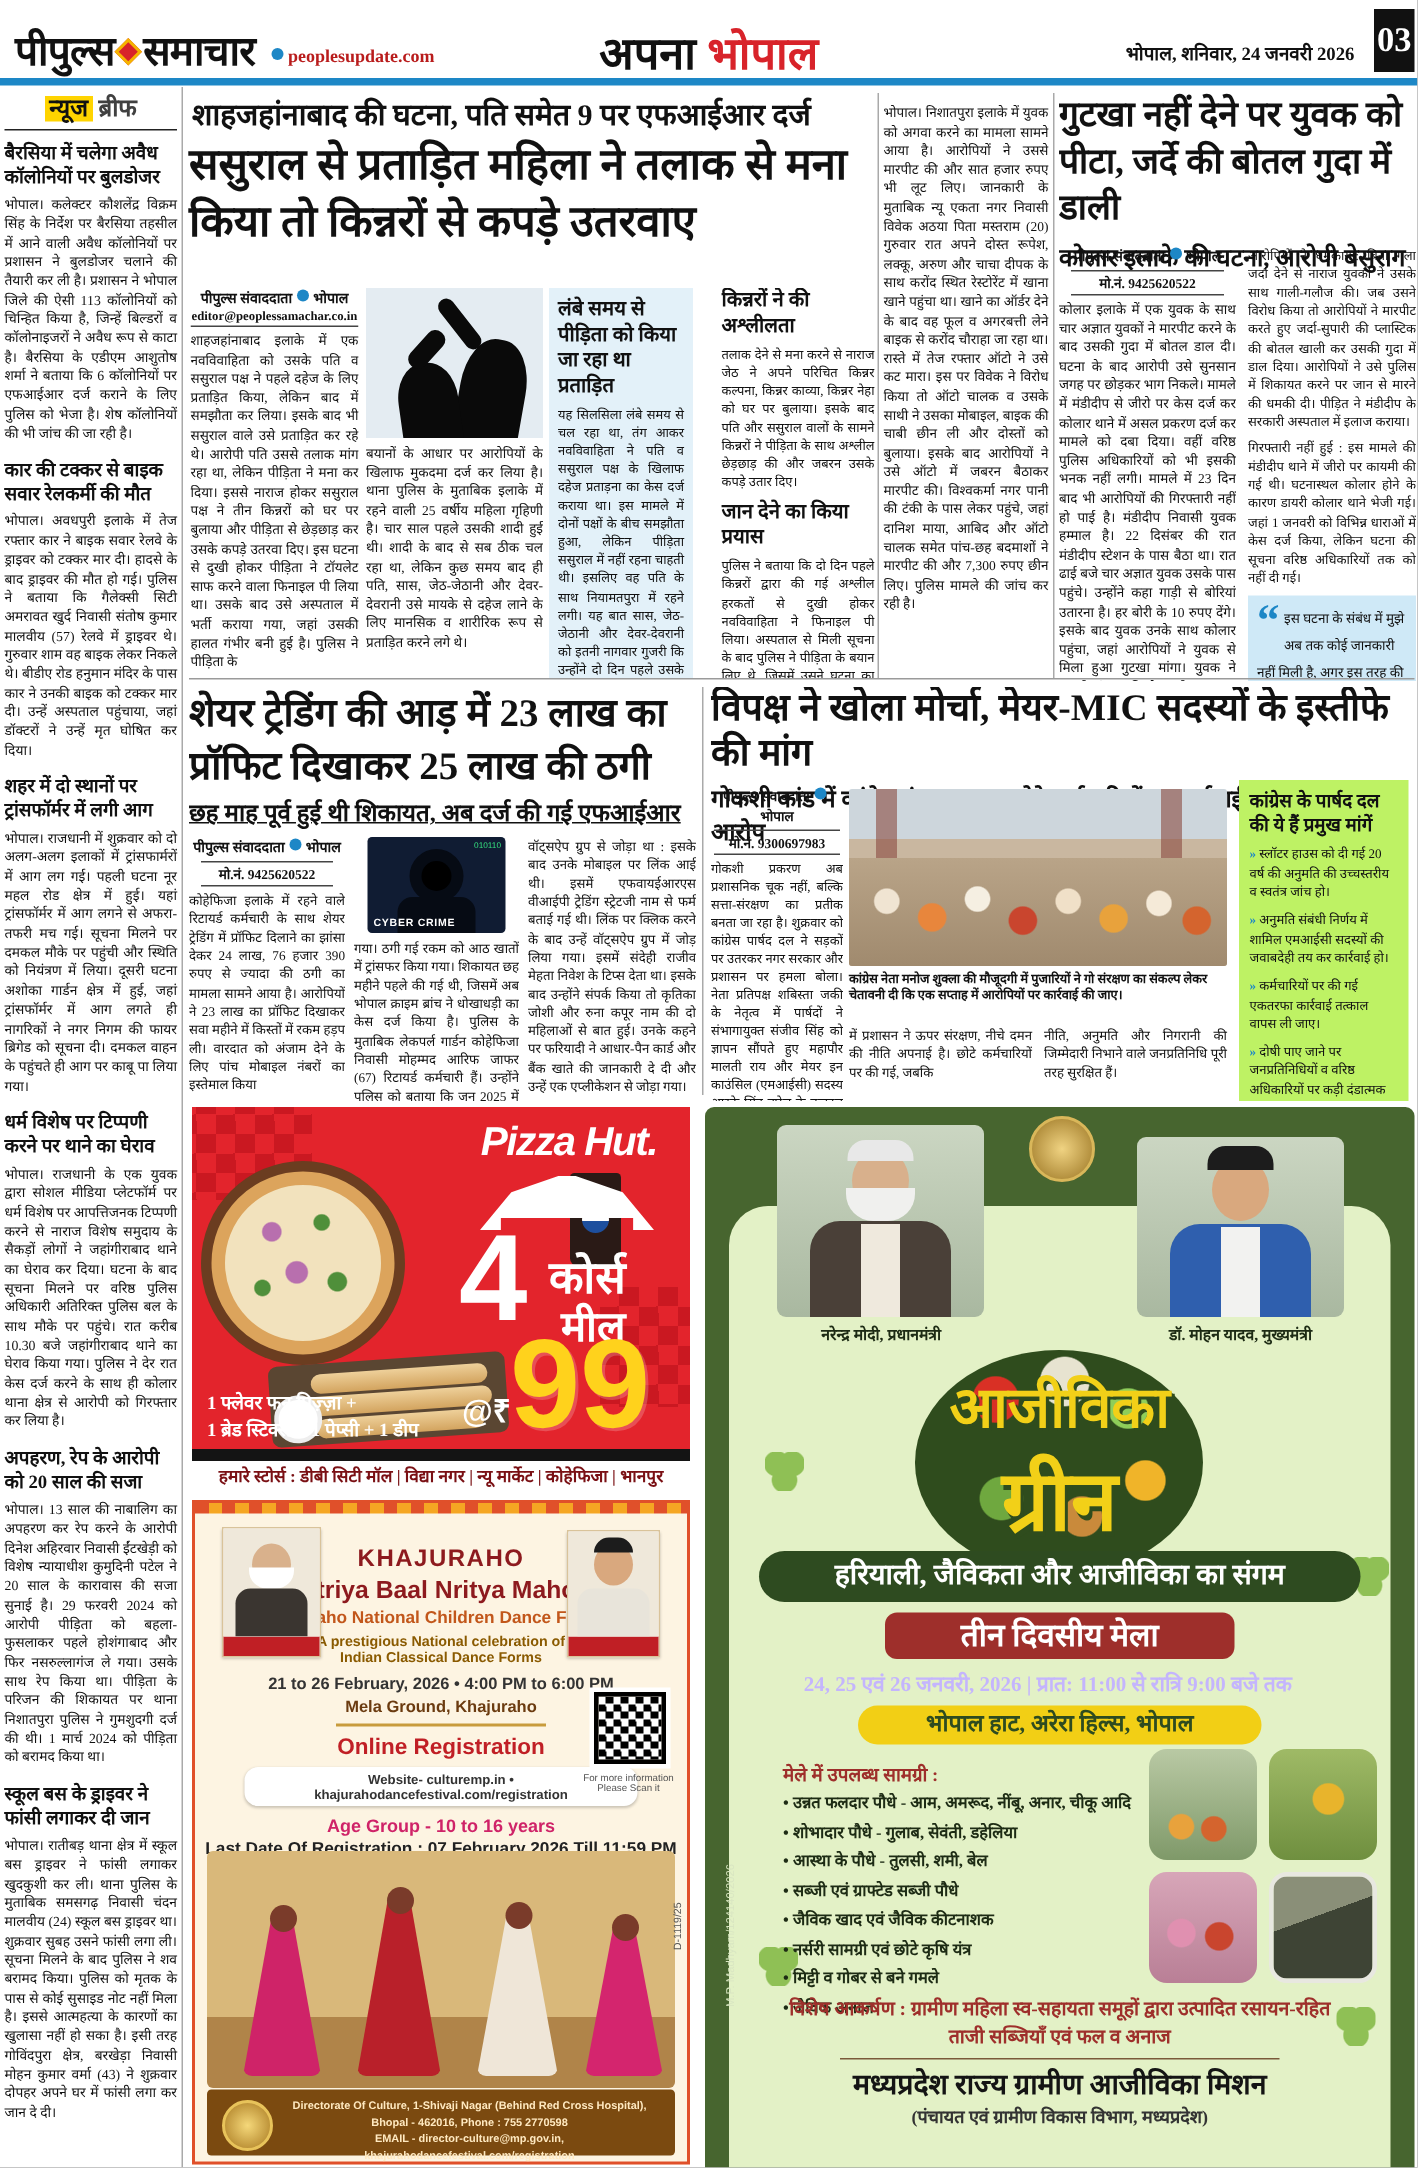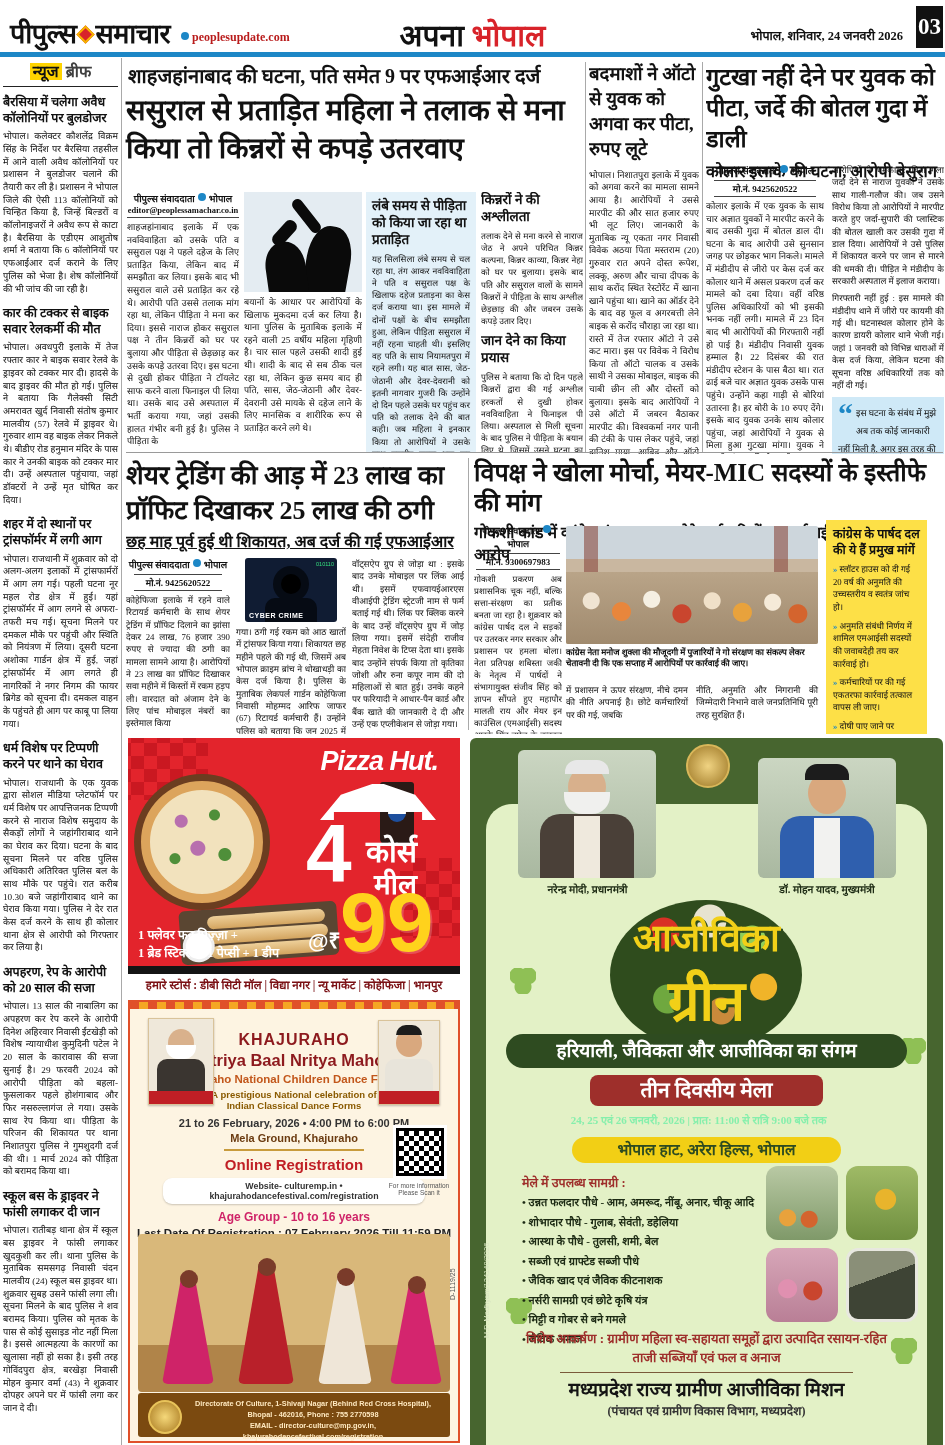--- a/index.html
+++ b/index.html
@@ -111,35 +111,34 @@
     </div>
     <div class="abs" style="left:244px;top:192px;width:118px;height:260px;overflow:hidden;">
       <div style="width:118px;height:100px;background:#e4ecf2;position:relative;overflow:hidden;">
         <div class="abs" style="right:12px;bottom:-8px;width:44px;height:74px;background:#0a0a0a;border-radius:45% 45% 0 0;transform:rotate(10deg);"></div>
         <div class="abs" style="right:50px;top:4px;width:11px;height:40px;background:#0a0a0a;border-radius:6px;transform:rotate(-38deg);"></div>
         <div class="abs" style="left:22px;bottom:-6px;width:40px;height:56px;background:#0a0a0a;border-radius:45% 45% 0 0;transform:rotate(-8deg);"></div>
         <div class="abs" style="left:34px;top:26px;width:13px;height:30px;background:#0a0a0a;border-radius:6px;transform:rotate(42deg);"></div>
       </div>
       <div class="bt j" style="margin-top:4px;">बयानों के आधार पर आरोपियों के खिलाफ मुकदमा दर्ज कर लिया है। थाना पुलिस के मुताबिक इलाके में रहने वाली 25 वर्षीय महिला गृहिणी है। चार साल पहले उसकी शादी हुई थी। शादी के बाद से सब ठीक चल रहा था, लेकिन कुछ समय बाद ही पति, सास, जेठ-जेठानी और देवर-देवरानी उसे मायके से दहेज लाने के लिए मानसिक व शारीरिक रूप से प्रताड़ित करने लगे थे।</div>
     </div>
-    <div class="abs bluebox" style="left:366px;top:192px;width:110px;height:260px;overflow:hidden;box-sizing:border-box;">
+    <div class="abs bluebox" style="left:366px;top:192px;width:96px;height:260px;overflow:hidden;box-sizing:border-box;">
       <div class="subhd">लंबे समय से पीड़िता को किया जा रहा था प्रताड़ित</div>
       <div class="j" style="font-size:8.6px;line-height:1.42;">यह सिलसिला लंबे समय से चल रहा था, तंग आकर नवविवाहिता ने पति व ससुराल पक्ष के खिलाफ दहेज प्रताड़ना का केस दर्ज कराया था। इस मामले में दोनों पक्षों के बीच समझौता हुआ, लेकिन पीड़िता ससुराल में नहीं रहना चाहती थी। इसलिए वह पति के साथ नियामतपुरा में रहने लगी। यह बात सास, जेठ-जेठानी और देवर-देवरानी को इतनी नागवार गुजरी कि उन्होंने दो दिन पहले उसके घर पहुंच कर पति को तलाक देने की बात कही। जब महिला ने इनकार किया तो आरोपियों ने उसके साथ मारपीट करना शुरू कर दिया।</div>
     </div>
     <div class="abs" style="left:481px;top:192px;width:102px;height:260px;overflow:hidden;">
       <div class="subhd">किन्नरों ने की अश्लीलता</div>
       <div class="j" style="font-size:8.6px;line-height:1.42;margin-bottom:6px;">तलाक देने से मना करने से नाराज जेठ ने अपने परिचित किन्नर कल्पना, किन्नर काव्या, किन्नर नेहा को घर पर बुलाया। इसके बाद पति और ससुराल वालों के सामने किन्नरों ने पीड़िता के साथ अश्लील छेड़छाड़ की और जबरन उसके कपड़े उतार दिए।</div>
       <div class="subhd">जान देने का किया प्रयास</div>
       <div class="j" style="font-size:8.6px;line-height:1.42;">पुलिस ने बताया कि दो दिन पहले किन्नरों द्वारा की गई अश्लील हरकतों से दुखी होकर नवविवाहिता ने फिनाइल पी लिया। अस्पताल से मिली सूचना के बाद पुलिस ने पीड़िता के बयान लिए थे, जिसमें उसने घटना का जिक्र किया था। इसके बाद पुलिस ने पति, सास, जेठ-जेठानी, देवर-देवरानी और तीनों किन्नरों के खिलाफ केस दर्ज किया है।</div>
     </div>
   </section>
   <div class="vline" style="left:585px;top:62px;height:390px;"></div>
 
   <section class="abs" style="left:589px;top:62px;width:110px;height:392px;overflow:hidden;">
-    <div class="b" style="font-size:18.5px;line-height:1.35;">बदमाशों ने ऑटो से युवक को अगवा कर पीटा, रुपए लूटे</div>
     <div class="bt j" style="margin-top:7px;">भोपाल। निशातपुरा इलाके में युवक को अगवा करने का मामला सामने आया है। आरोपियों ने उससे मारपीट की और सात हजार रुपए भी लूट लिए। जानकारी के मुताबिक न्यू एकता नगर निवासी विवेक अठया पिता मस्तराम (20) गुरुवार रात अपने दोस्त रूपेश, लक्कू, अरुण और चाचा दीपक के साथ करोंद स्थित रेस्टोरेंट में खाना खाने पहुंचा था। खाने का ऑर्डर देने के बाद वह फूल व अगरबत्ती लेने बाइक से करोंद चौराहा जा रहा था। रास्ते में तेज रफ्तार ऑटो ने उसे कट मारा। इस पर विवेक ने विरोध किया तो ऑटो चालक व उसके साथी ने उसका मोबाइल, बाइक की चाबी छीन ली और दोस्तों को बुलाया। इसके बाद आरोपियों ने उसे ऑटो में जबरन बैठाकर मारपीट की। विश्वकर्मा नगर पानी की टंकी के पास लेकर पहुंचे, जहां दानिश माया, आबिद और ऑटो चालक समेत पांच-छह बदमाशों ने मारपीट की और 7,300 रुपए छीन लिए। पुलिस मामले की जांच कर रही है।</div>
   </section>
   <div class="vline" style="left:702px;top:62px;height:390px;"></div>
 
   <section class="abs" style="left:706px;top:62px;width:238px;height:392px;overflow:hidden;">
     <div class="b" style="font-size:23.5px;line-height:1.32;">गुटखा नहीं देने पर युवक को पीटा, जर्दे की बोतल गुदा में डाली</div>
     <div class="b" style="font-size:16.5px;margin-top:4px;">कोलार इलाके की घटना, आरोपी बेसुराग</div>
     <div class="abs" style="left:0;top:102px;width:118px;height:290px;overflow:hidden;">
       <div class="byline"><span>पीपुल्स संवाददाता</span><span class="bluedot"></span><span>भोपाल</span></div>
       <div class="phone">मो.नं. 9425620522</div>
@@ -208,21 +207,21 @@
           linear-gradient(180deg,#b9a488,#a08a6e);"></div>
       </div>
       <div class="b" style="font-size:8.5px;line-height:1.3;margin-top:3px;">कांग्रेस नेता मनोज शुक्ला की मौजूदगी में पुजारियों ने गो संरक्षण का संकल्प लेकर चेतावनी दी कि एक सप्ताह में आरोपियों पर कार्रवाई की जाए।</div>
       <div class="abs" style="left:0;top:158px;width:122px;">
         <div class="j" style="font-size:8.8px;line-height:1.4;">में प्रशासन ने ऊपर संरक्षण, नीचे दमन की नीति अपनाई है। छोटे कर्मचारियों पर की गई, जबकि</div>
       </div>
       <div class="abs" style="left:130px;top:158px;width:122px;">
         <div class="j" style="font-size:8.8px;line-height:1.4;">नीति, अनुमति और निगरानी की जिम्मेदारी निभाने वाले जनप्रतिनिधि पूरी तरह सुरक्षित हैं।</div>
       </div>
     </div>
-    <div class="abs" style="left:352px;top:62px;width:101px;height:214px;background:#fde047;padding:7px;box-sizing:border-box;overflow:hidden;">
+    <div class="abs" style="left:352px;top:62px;width:113px;height:214px;background:#bef264;padding:7px;box-sizing:border-box;overflow:hidden;">
       <div class="b" style="font-size:12.5px;line-height:1.25;margin-bottom:5px;">कांग्रेस के पार्षद दल की ये हैं प्रमुख मांगें</div>
       <div class="demand"><span class="arr">»</span> <span>स्लॉटर हाउस को दी गई 20 वर्ष की अनुमति की उच्चस्तरीय व स्वतंत्र जांच हो।</span></div>
       <div class="demand"><span class="arr">»</span> <span>अनुमति संबंधी निर्णय में शामिल एमआईसी सदस्यों की जवाबदेही तय कर कार्रवाई हो।</span></div>
       <div class="demand"><span class="arr">»</span> <span>कर्मचारियों पर की गई एकतरफा कार्रवाई तत्काल वापस ली जाए।</span></div>
       <div class="demand"><span class="arr">»</span> <span>दोषी पाए जाने पर जनप्रतिनिधियों व वरिष्ठ अधिकारियों पर कड़ी दंडात्मक कार्रवाई हो।</span></div>
     </div>
   </section>
 
   <section class="abs sans" style="left:128px;top:738px;width:332px;height:258px;background:#e3242c;overflow:hidden;">
     <div class="pz-check" style="left:-10px;top:-8px;"></div>
@@ -339,21 +338,21 @@
       radial-gradient(circle at 52% 14%,#e7e3d0 0 16px,transparent 17px),
       radial-gradient(circle at 74% 26%,#8fce5a 0 13px,transparent 14px),
       radial-gradient(circle at 80% 58%,#f0b429 0 13px,transparent 14px),
       radial-gradient(circle at 58% 74%,#c98a3b 0 13px,transparent 14px),
       radial-gradient(circle at 30% 66%,#6fa83f 0 14px,transparent 15px),
       #2f4c1d;"></div>
     <div class="abs c b" style="left:0;right:0;top:172px;font-size:38px;color:#f2d018;text-shadow:2px 2px 0 #2f4c1d;">आजीविका</div>
     <div class="abs c b" style="left:0;right:0;top:222px;font-size:56px;color:#f2d018;text-shadow:2px 3px 0 #2f4c1d;">ग्रीन</div>
     <div class="abs c b" style="left:36px;right:36px;top:296px;height:34px;line-height:34px;background:#2e4b20;border-radius:17px;color:#fff;font-size:19px;">हरियाली, जैविकता और आजीविका का संगम</div>
     <div class="abs c b" style="left:120px;right:120px;top:337px;height:31px;line-height:31px;background:#9e2f2b;border-radius:8px;color:#fff;font-size:21px;">तीन दिवसीय मेला</div>
-    <div class="abs c b" style="left:0;right:16px;top:374px;font-size:11px;color:#86efac;">24, 25 एवं 26 जनवरी, 2026 | प्रात: 11:00 से रात्रि 9:00 बजे तक</div>
+    <div class="abs c b" style="left:0;right:16px;top:374px;font-size:14px;color:#c4b5fd;">24, 25 एवं 26 जनवरी, 2026 | प्रात: 11:00 से रात्रि 9:00 बजे तक</div>
     <div class="abs c b" style="left:102px;right:102px;top:399px;height:26px;line-height:26px;background:#f2cf15;border-radius:13px;color:#2e4b20;font-size:15.5px;">भोपाल हाट, अरेरा हिल्स, भोपाल</div>
     <div class="abs b" style="left:52px;top:436px;font-size:12.5px;color:#9e2f2b;">मेले में उपलब्ध सामग्री :</div>
     <div class="abs" style="left:52px;top:456px;width:238px;">
       <div class="aj-item">• <span>उन्नत फलदार पौधे - आम, अमरूद, नींबू, अनार, चीकू आदि</span></div>
       <div class="aj-item">• <span>शोभादार पौधे - गुलाब, सेवंती, डहेलिया</span></div>
       <div class="aj-item">• <span>आस्था के पौधे - तुलसी, शमी, बेल</span></div>
       <div class="aj-item">• <span>सब्जी एवं ग्राफ्टेड सब्जी पौधे</span></div>
       <div class="aj-item">• <span>जैविक खाद एवं जैविक कीटनाशक</span></div>
       <div class="aj-item">• <span>नर्सरी सामग्री एवं छोटे कृषि यंत्र</span></div>
       <div class="aj-item">• <span>मिट्टी व गोबर से बने गमले</span></div>

